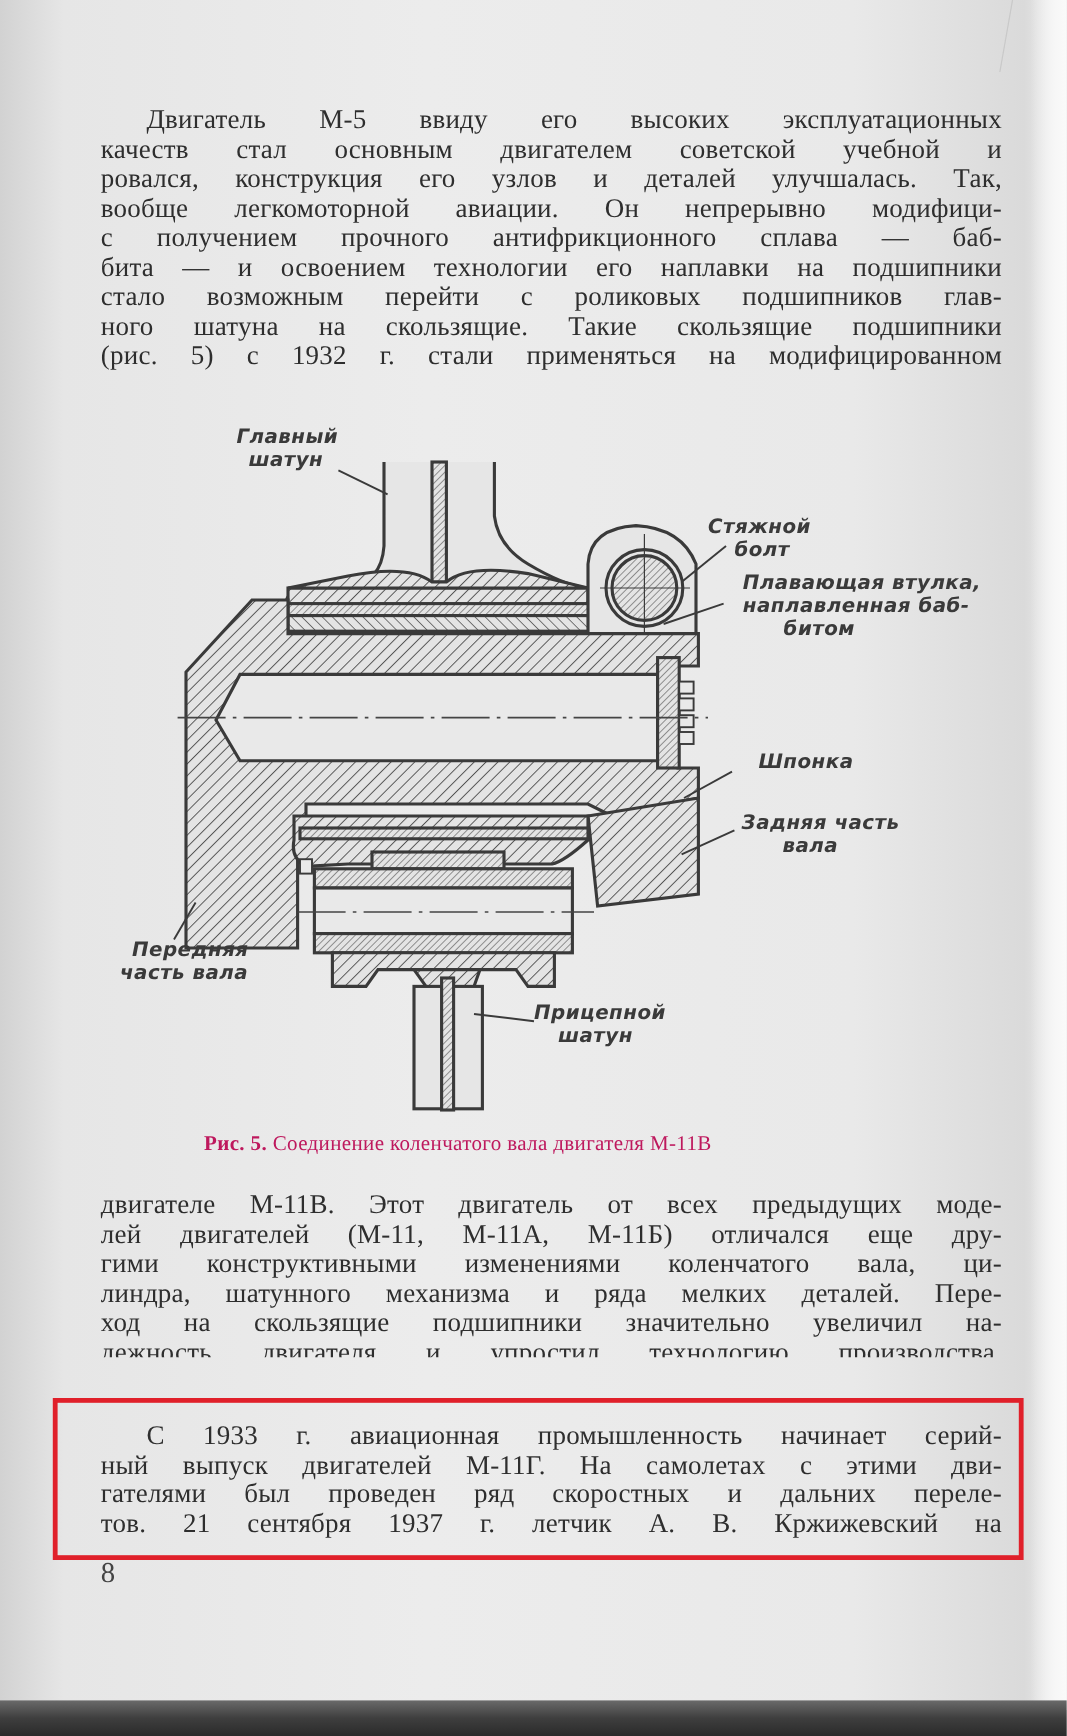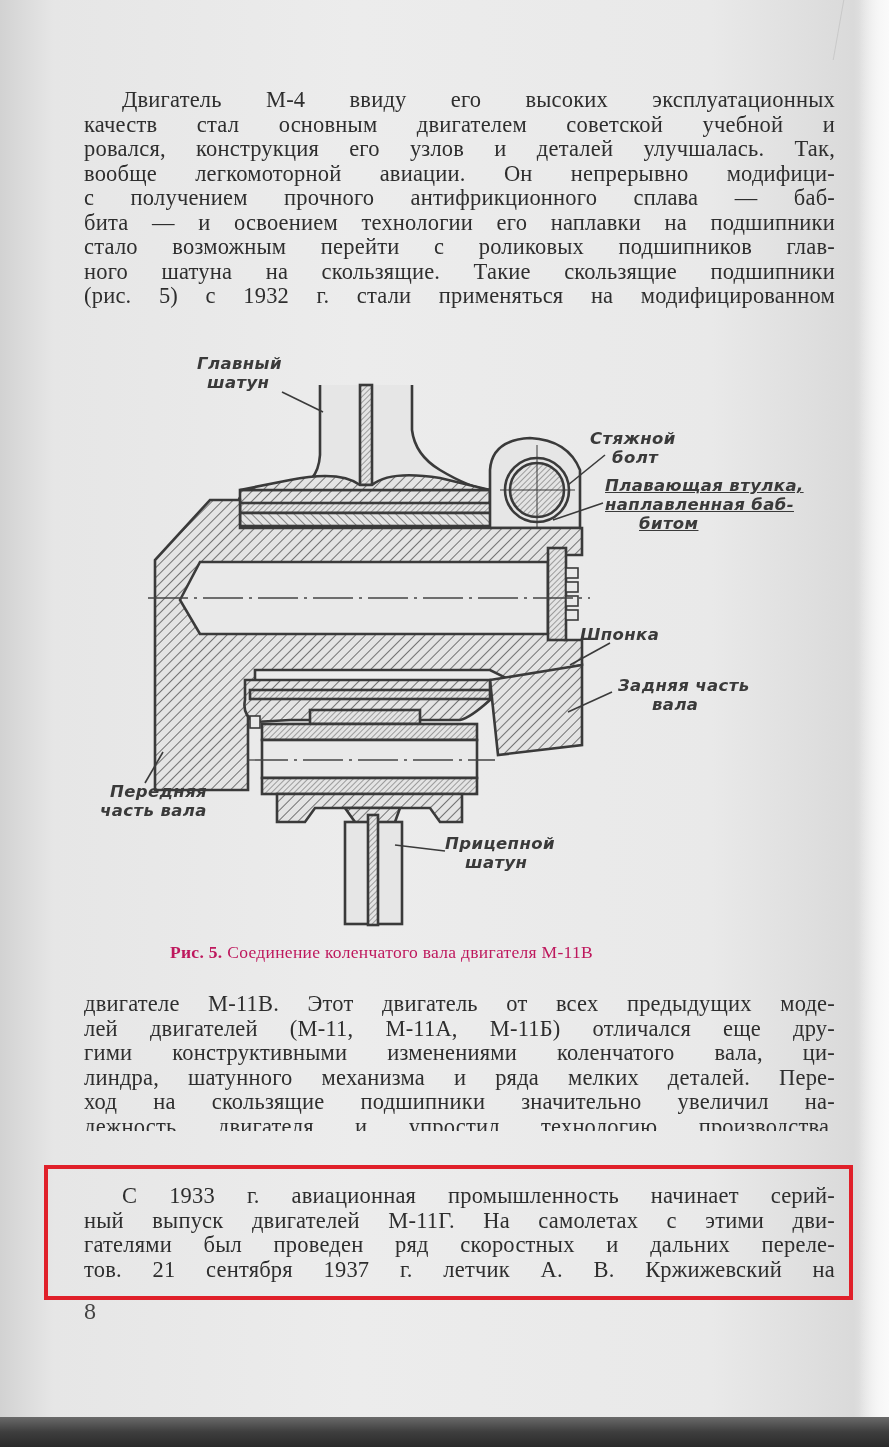--- a/index.html
+++ b/index.html
@@ -54,21 +54,21 @@
   }
 </style>
 </head>
 <body>
 
 <div class="page"></div>
 <div class="page-edge-right"></div>
 <div class="page-curl-top"></div>
 
 <div class="para" id="p1">
-  <span class="line indent">Двигатель М-4 ввиду его высоких эксплуатационных</span>
+  <span class="line indent">Двигатель М-5 ввиду его высоких эксплуатационных</span>
   <span class="line">качеств стал основным двигателем советской учебной и</span>
   <span class="line">ровался, конструкция его узлов и деталей улучшалась. Так,</span>
   <span class="line">вообще легкомоторной авиации. Он непрерывно модифици-</span>
   <span class="line">с получением прочного антифрикционного сплава — баб-</span>
   <span class="line">бита — и освоением технологии его наплавки на подшипники</span>
   <span class="line">стало возможным перейти с роликовых подшипников глав-</span>
   <span class="line">ного шатуна на скользящие. Такие скользящие подшипники</span>
   <span class="line">(рис. 5) с 1932 г. стали применяться на модифицированном</span>
 </div>
 
@@ -152,26 +152,26 @@
   </svg>
 
   <div class="diagram-label" style="left:197px; top:14px;">
     <div>Главный</div>
     <div style="padding-left:10px;">шатун</div>
   </div>
   <div class="diagram-label" style="left:590px; top:89px;">
     <div>Стяжной</div>
     <div style="padding-left:22px;">болт</div>
   </div>
-  <div class="diagram-label" style="left:605px; top:136px;text-decoration:underline;">
+  <div class="diagram-label" style="left:619px; top:136px;">
     <div>Плавающая втулка,</div>
     <div>наплавленная баб-</div>
     <div style="padding-left:34px;">битом</div>
   </div>
-  <div class="diagram-label" style="left:580px; top:285px;">
+  <div class="diagram-label" style="left:632px; top:285px;">
     <div>Шпонка</div>
   </div>
   <div class="diagram-label" style="left:618px; top:336px;">
     <div>Задняя часть</div>
     <div style="padding-left:34px;">вала</div>
   </div>
   <div class="diagram-label" style="left:110px; top:442px;">
     <div>Передняя</div>
     <div style="margin-left:-10px;">часть вала</div>
   </div>

